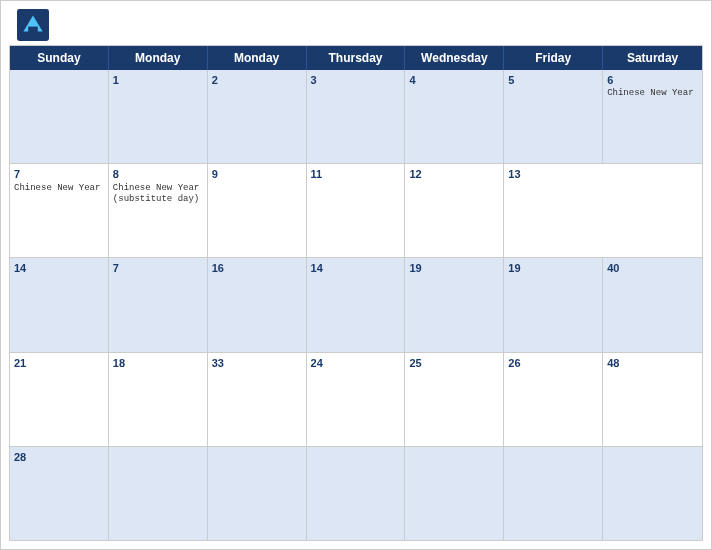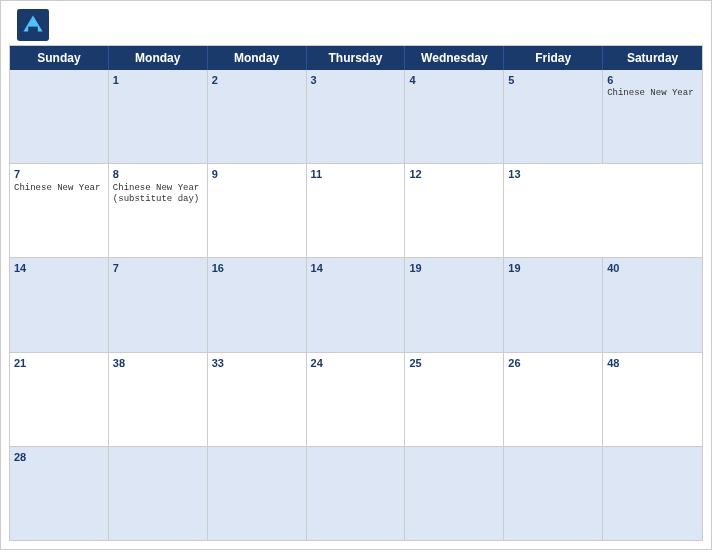--- a/index.html
+++ b/index.html
@@ -219,21 +219,21 @@
           </div>
           <div class="cell saturday">
             <span class="cell-number">40</span>
           </div>
         </div>
         <div class="week-row">
           <div class="cell sunday">
             <span class="cell-number">21</span>
           </div>
           <div class="cell">
-            <span class="cell-number">38</span>
+            <span class="cell-number">18</span>
           </div>
           <div class="cell">
             <span class="cell-number">33</span>
           </div>
           <div class="cell">
             <span class="cell-number">24</span>
           </div>
           <div class="cell">
             <span class="cell-number">25</span>
           </div>

